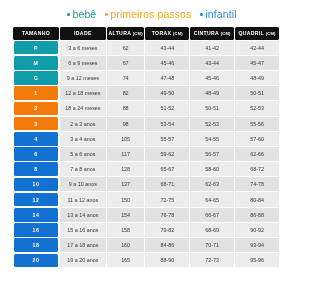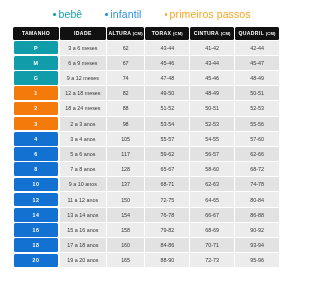--- a/index.html
+++ b/index.html
@@ -21,21 +21,21 @@
     box-sizing: border-box;
     padding: 0;
     background: #ffffff;
   }
 
   
   .legend {
     display: flex;
     align-items: center;
     justify-content: center;
-    gap: 23px;
+    gap: 9px;
     height: 26px;
     padding-top: 3px;
     box-sizing: border-box;
     margin-left: 12px;
   }
   .legend-item {
     display: flex;
     align-items: center;
     gap: 2.5px;
     font-size: 10.5px;
@@ -121,27 +121,27 @@
 </head>
 <body>
 
 <div class="chart-wrap">
 
   <div class="legend">
       <div class="legend-item" style="color: rgb(22, 163, 174);">
         <span class="legend-dot" style="background: rgb(22, 163, 174);"></span>
         <span class="legend-label">bebê</span>
       </div>
+      <div class="legend-item" style="color: rgb(245, 166, 35);">
+        <span class="legend-dot" style="background: rgb(245, 166, 35);"></span>
+        <span class="legend-label">primeiros passos</span>
+      </div>
       <div class="legend-item" style="color: rgb(45, 143, 224);">
         <span class="legend-dot" style="background: rgb(45, 143, 224);"></span>
         <span class="legend-label">infantil</span>
-      </div>
-      <div class="legend-item" style="color: rgb(245, 166, 35);">
-        <span class="legend-dot" style="background: rgb(245, 166, 35);"></span>
-        <span class="legend-label">primeiros passos</span>
       </div>
     </div>
 
   <table class="size-table">
     <colgroup>
       <col class="c-size">
         <col class="c-age">
         <col class="c-alt">
       <col class="c-torax">
         <col class="c-cint">

